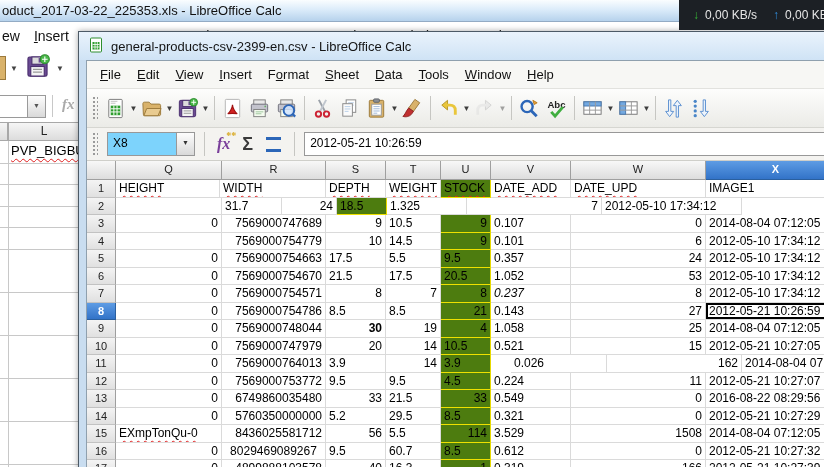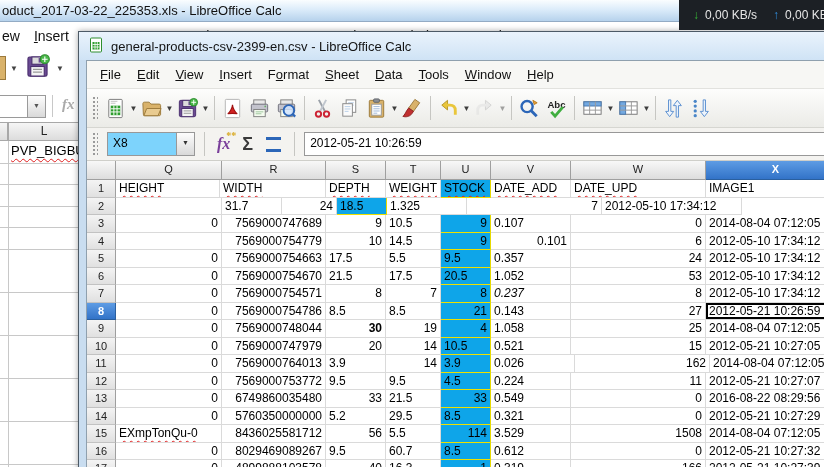--- a/index.html
+++ b/index.html
@@ -87,21 +87,21 @@
   .corner{width:29px}
   .ch.sel{background:linear-gradient(#5e9ce4,#3273c8);color:#fff;font-weight:bold;border-color:#2a5f9e}
   .srow{display:flex;height:17.5px}
   .rh{width:29px;box-sizing:border-box;background:linear-gradient(to bottom,#f4f4f4,#e0e0e0);
     border-right:1px solid #9f9f9f;border-bottom:1px solid #c2c2c2;
     font-size:11px;color:#222;text-align:center;line-height:16px;flex:none}
   .rh.sel{background:linear-gradient(#5e9ce4,#3273c8);color:#fff;font-weight:bold;border-color:#2a5f9e}
   .cell{box-sizing:border-box;border-right:1px solid #dadada;border-bottom:1px solid #dadada;
     font-size:12px;color:#000;line-height:16px;padding:0 3px;white-space:nowrap;overflow:hidden;flex:none}
   .ar{text-align:right}.al{text-align:left}
-  .yel{background:#0ea5e9;border-right-color:#e6d900;border-bottom-color:#eee000}
+  .yel{background:#4d7c0f;border-right-color:#e6d900;border-bottom-color:#eee000}
   .wavy{text-decoration:underline wavy #e02020 1px;text-underline-offset:3px}
   .active{box-shadow:inset 0 0 0 2px #000}
 </style>
 </head>
 <body>
 
 <div class="back-title">
   <span>oduct_2017-03-22_225353.xls - LibreOffice Calc</span>
 </div>
 
@@ -410,21 +410,21 @@
             <div class="cell ar" style="width: 135px;">0</div>
             <div class="cell al" style="width: 140px;">2014-08-04 07:12:05</div>
           </div>
           <div class="srow">
             <div class="rh">4</div>
             <div class="cell al" style="width: 106px;"></div>
             <div class="cell ar" style="width: 104px;">7569000754779</div>
             <div class="cell ar" style="width: 60px;">10</div>
             <div class="cell al" style="width: 55px;">14.5</div>
             <div class="cell ar yel" style="width: 50px;">9</div>
-            <div class="cell al" style="width: 80px; text-align: right;">0.101</div>
+            <div class="cell al" style="width: 80px;">0.101</div>
             <div class="cell ar" style="width: 135px;">6</div>
             <div class="cell al" style="width: 140px;">2012-05-10 17:34:12</div>
           </div>
           <div class="srow">
             <div class="rh">5</div>
             <div class="cell ar" style="width: 106px;">0</div>
             <div class="cell ar" style="width: 104px;">7569000754663</div>
             <div class="cell al" style="width: 60px;">17.5</div>
             <div class="cell al" style="width: 55px;">5.5</div>
             <div class="cell al yel" style="width: 50px;">9.5</div>
@@ -487,21 +487,21 @@
             <div class="cell ar" style="width: 135px;">15</div>
             <div class="cell al" style="width: 140px;">2012-05-21 10:27:05</div>
           </div>
           <div class="srow">
             <div class="rh">11</div>
             <div class="cell ar" style="width: 106px;">0</div>
             <div class="cell ar" style="width: 104px;">7569000764013</div>
             <div class="cell al" style="width: 60px;">3.9</div>
             <div class="cell ar" style="width: 55px;">14</div>
             <div class="cell al yel" style="width: 50px;">3.9</div>
-            <div class="cell al" style="width: 84px;">0.026</div>
+            <div class="cell al" style="width: 96px; margin-left: 20px;">0.026</div>
             <div class="cell ar" style="width: 135px;">162</div>
             <div class="cell al" style="width: 140px;">2014-08-04 07:12:05</div>
           </div>
           <div class="srow">
             <div class="rh">12</div>
             <div class="cell ar" style="width: 106px;">0</div>
             <div class="cell ar" style="width: 104px;">7569000753772</div>
             <div class="cell al" style="width: 60px;">9.5</div>
             <div class="cell al" style="width: 55px;">9.5</div>
             <div class="cell al yel" style="width: 50px;">4.5</div>
@@ -538,21 +538,21 @@
             <div class="cell ar" style="width: 60px;">56</div>
             <div class="cell al" style="width: 55px;">5.5</div>
             <div class="cell ar yel" style="width: 50px;">114</div>
             <div class="cell al" style="width: 80px;">3.529</div>
             <div class="cell ar" style="width: 135px;">1508</div>
             <div class="cell al" style="width: 140px;">2014-08-04 07:12:05</div>
           </div>
           <div class="srow">
             <div class="rh">16</div>
             <div class="cell ar" style="width: 106px;">0</div>
-            <div class="cell ar" style="width: 104px;">8029469089267</div>
+            <div class="cell ar" style="width: 104px; text-align: center;">8029469089267</div>
             <div class="cell al" style="width: 60px;">9.5</div>
             <div class="cell al" style="width: 55px;">60.7</div>
             <div class="cell al yel" style="width: 50px;">8.5</div>
             <div class="cell al" style="width: 80px;">0.612</div>
             <div class="cell ar" style="width: 135px;">0</div>
             <div class="cell al" style="width: 140px;">2012-05-21 10:27:32</div>
           </div>
           <div class="srow">
             <div class="rh">17</div>
             <div class="cell ar" style="width: 106px;">0</div>

